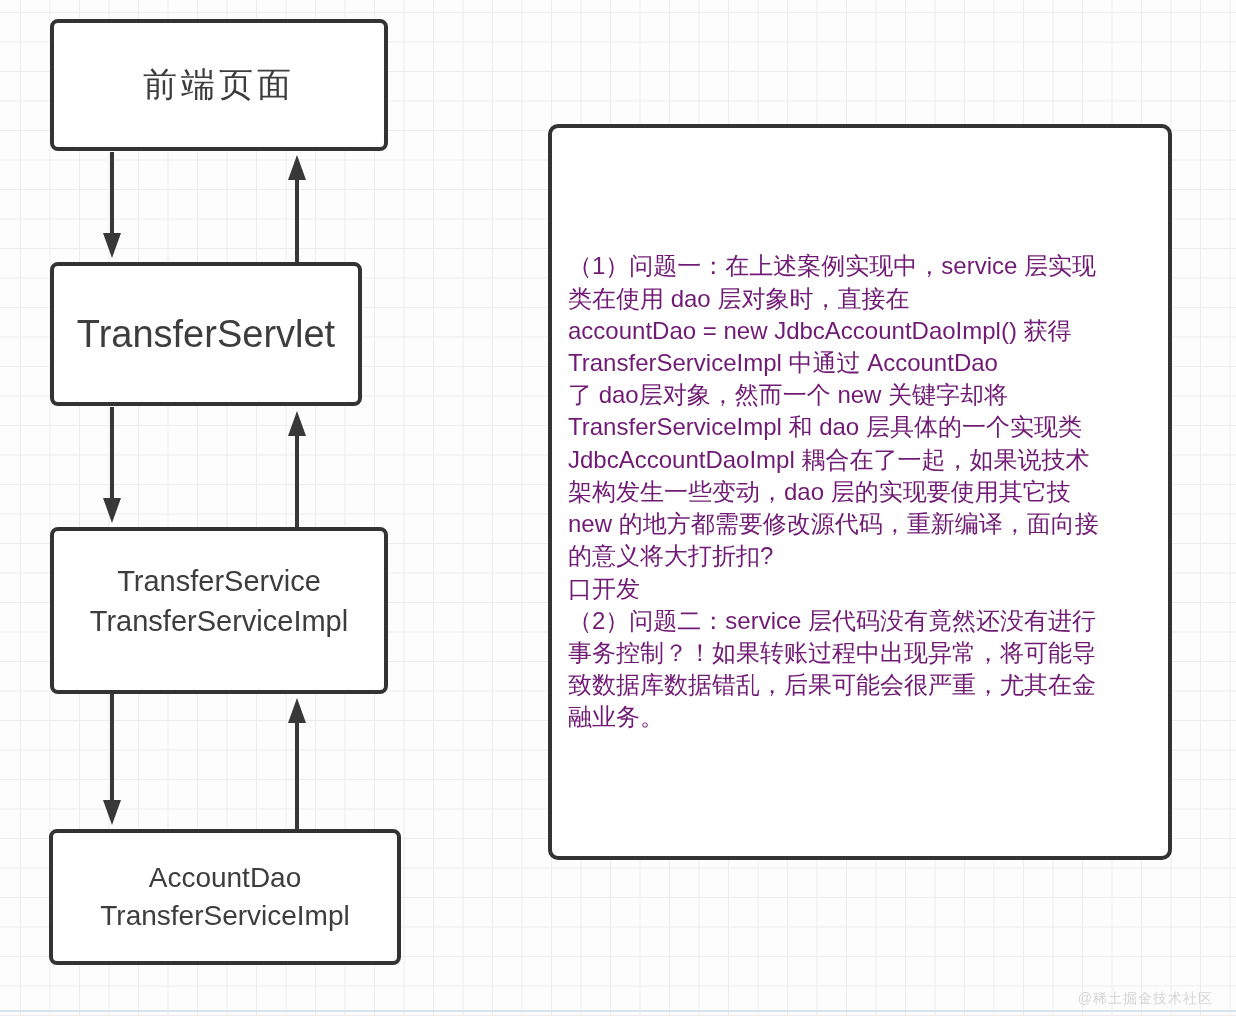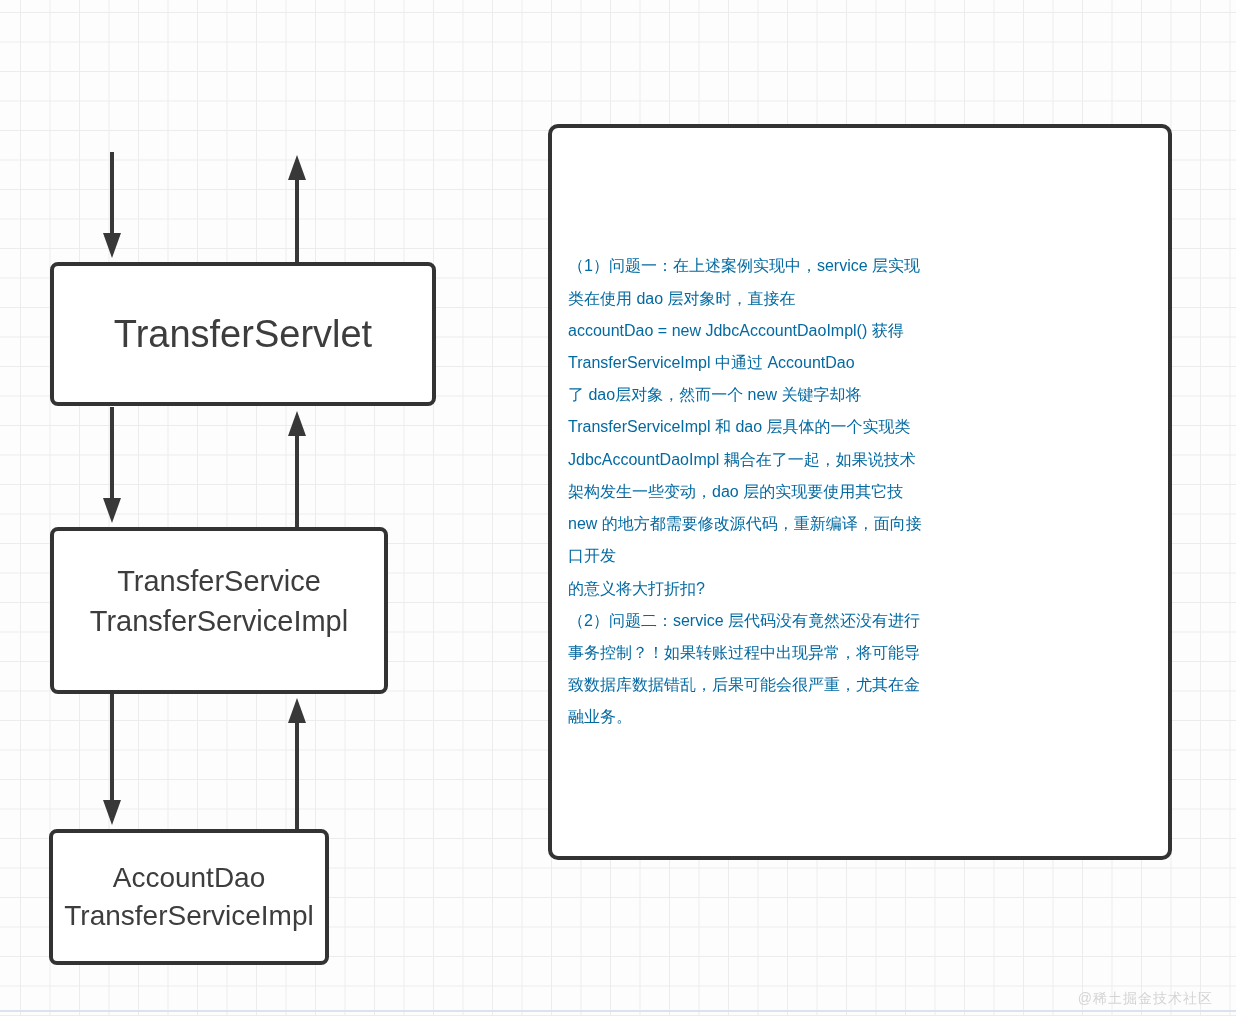--- a/index.html
+++ b/index.html
@@ -36,49 +36,49 @@
     align-items: center;
     justify-content: center;
     text-align: center;
     color: #3d3d3d;
   }
   #box-frontend {
     left: 50px; top: 19px; width: 338px; height: 132px;
     font-size: 34px; letter-spacing: 4px;
   }
   #box-servlet {
-    left: 50px; top: 262px; width: 386px; height: 144px;
+    left: 50px; top: 262px; width: 312px; height: 144px;
     font-size: 38px;
   }
   #box-service {
     left: 50px; top: 527px; width: 338px; height: 167px;
     font-size: 29px; line-height: 40px;
     padding-bottom: 20px;
   }
   #box-dao {
-    left: 49px; top: 829px; width: 280px; height: 136px;
+    left: 49px; top: 829px; width: 352px; height: 136px;
     font-size: 28px; line-height: 38px;
   }
   .note-panel {
     position: absolute;
     left: 548px; top: 124px; width: 624px; height: 736px;
     box-sizing: border-box;
     background: #ffffff;
     border: 4px solid #333333;
     border-radius: 10px;
     display: flex;
     align-items: center;
     overflow: hidden;
   }
   .note-lines {
     width: 100%;
     padding: 0 16px;
-    font-size: 16px;
+    font-size: 24px;
     line-height: 32.2px;
-    color: #0369a1;
+    color: #701a75;
     white-space: nowrap;
   }
   .watermark {
     position: absolute;
     right: 23px;
     bottom: 8px;
     font-size: 14px;
     letter-spacing: 1px;
     color: #d4d4d4;
   }
@@ -123,20 +123,23 @@
         <polygon points="112,825 103,800 121,800" stroke="none"></polygon>
       </g>
 
       <g>
         <line x1="297" y1="829" x2="297" y2="721"></line>
         <polygon points="297,698 288,723 306,723" stroke="none"></polygon>
       </g>
     </g>
   </svg>
 
+  <div class="node" id="box-frontend">
+    <div>前端页面</div>
+  </div>
 
   <div class="node" id="box-servlet">
     <div>TransferServlet</div>
   </div>
 
   <div class="node" id="box-service">
     <div>TransferService</div>
     <div>TransferServiceImpl</div>
   </div>
 
@@ -149,22 +152,22 @@
     <div class="note-lines">
         <div>（1）问题一：在上述案例实现中，service 层实现</div>
         <div>类在使用 dao 层对象时，直接在</div>
         <div>accountDao = new JdbcAccountDaoImpl() 获得</div>
         <div>TransferServiceImpl 中通过 AccountDao</div>
         <div>了 dao层对象，然而一个 new 关键字却将</div>
         <div>TransferServiceImpl 和 dao 层具体的一个实现类</div>
         <div>JdbcAccountDaoImpl 耦合在了一起，如果说技术</div>
         <div>架构发生一些变动，dao 层的实现要使用其它技</div>
         <div>new 的地方都需要修改源代码，重新编译，面向接</div>
+        <div>的意义将大打折扣?</div>
         <div>口开发</div>
-        <div>的意义将大打折扣?</div>
         <div>（2）问题二：service 层代码没有竟然还没有进行</div>
         <div>事务控制？！如果转账过程中出现异常，将可能导</div>
         <div>致数据库数据错乱，后果可能会很严重，尤其在金</div>
         <div>融业务。</div>
       </div>
   </div>
 
   <div class="watermark">@稀土掘金技术社区</div>
   <div class="bottom-edge-line"></div>
 

